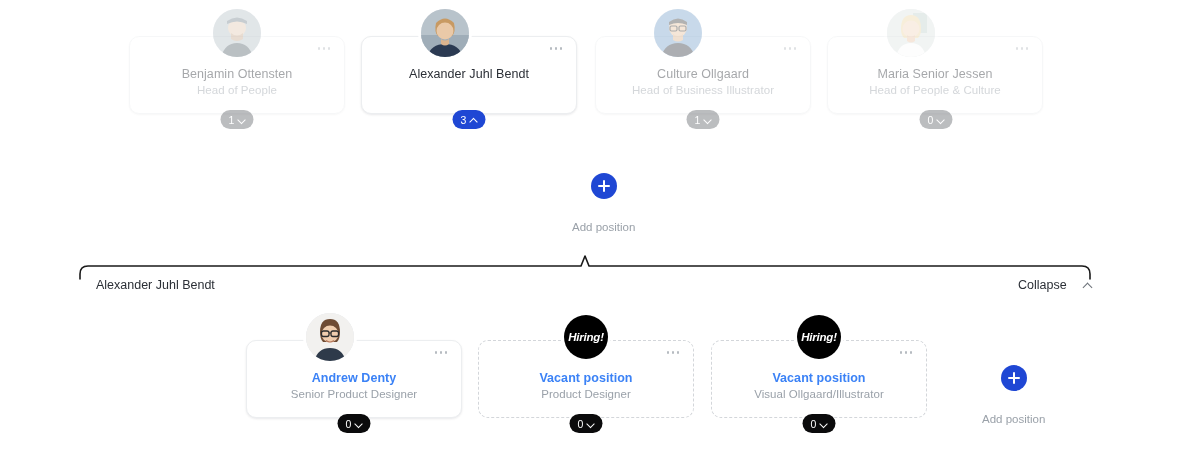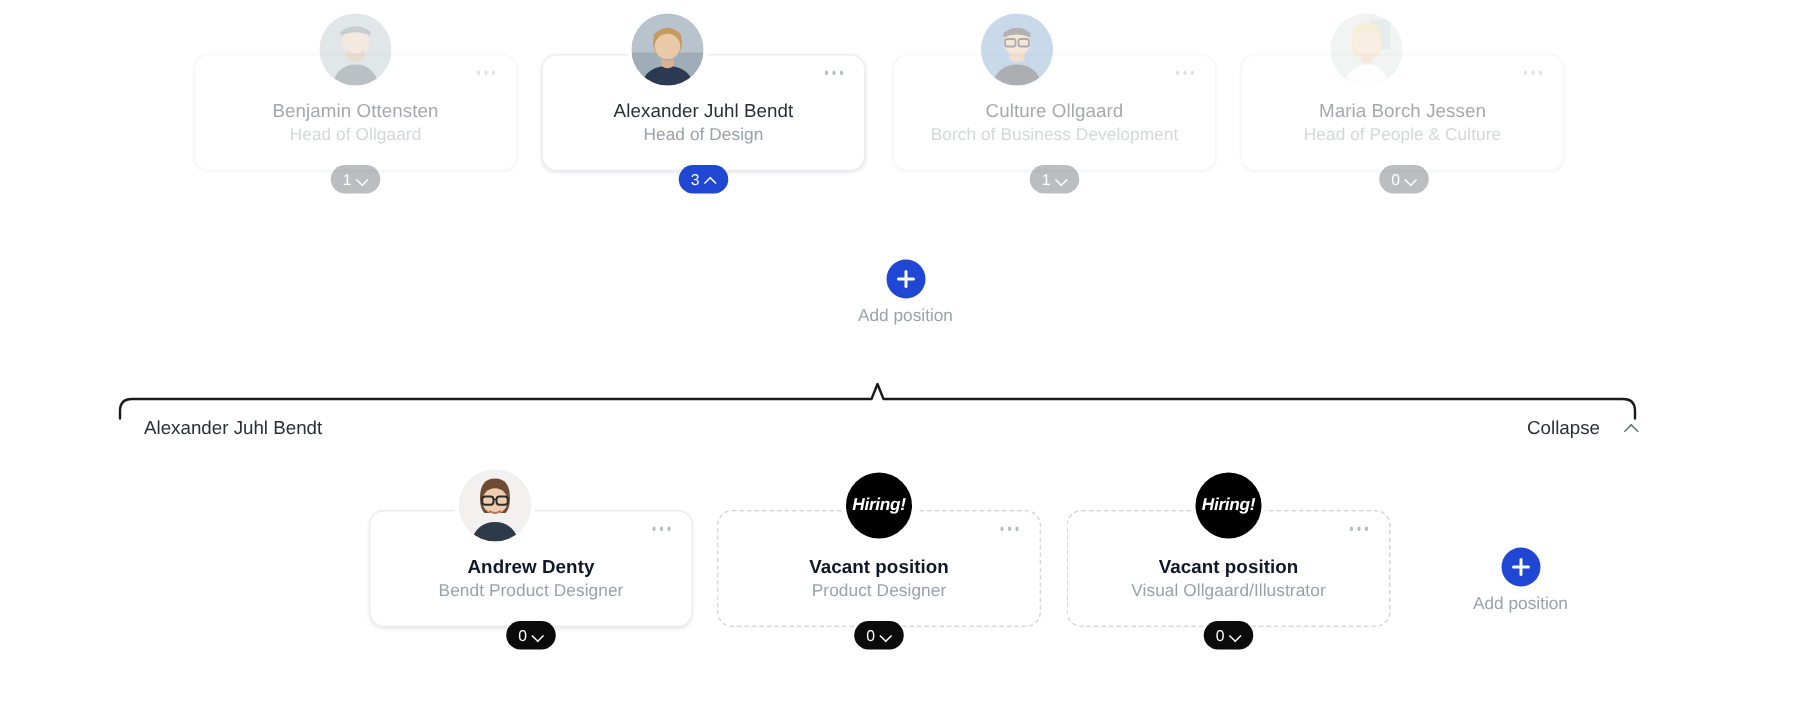--- a/index.html
+++ b/index.html
@@ -72,21 +72,21 @@
 
   .card-name {
     position: absolute;
     left: 0;
     right: 0;
     text-align: center;
     font-size: 12.5px;
     color: #2b2f36;
     letter-spacing: 0.05px;
   }
-  .card-name.bold { font-weight: 700; color: #0f172a; }
+  .card-name.bold { font-weight: 700; color: #3b82f6; }
 
   .card-title {
     position: absolute;
     left: 0;
     right: 0;
     text-align: center;
     font-size: 11.5px;
     color: #9aa1a9;
     letter-spacing: 0.05px;
   }
@@ -169,21 +169,21 @@
     background: #ffffff;
     border-radius: 1px;
   }
   .add-circle::before {
     left: 7px; top: 12px; width: 12px; height: 1.8px;
   }
   .add-circle::after {
     left: 12.1px; top: 7px; width: 1.8px; height: 12px;
   }
   .add-label {
-    margin-top: 6px;
+    margin-top: 22px;
     font-size: 11.5px;
     color: #9aa1a9;
     white-space: nowrap;
   }
 
   
   .bracket {
     position: absolute;
     pointer-events: none;
   }
@@ -219,21 +219,21 @@
 
 <div class="org-canvas">
 
   <div class="card dimmed" style="left:129px; top:36px; width:216px; height:78px;">
     <div class="dots-menu" style="right:14px; top:10px;">
         <i></i>
         <i></i>
         <i></i>
       </div>
     <div class="card-name" style="top:30px;">Benjamin Ottensten</div>
-    <div class="card-title" style="top:47px;">Head of Ollgaard</div>
+    <div class="card-title" style="top:47px;">Head of People</div>
   </div>
   <div class="card-avatar dimmed" style="left:237px; top:9px; width:48px; height:48px; opacity:.42;">
     <svg width="48" height="48" viewBox="0 0 48 48">
       <rect width="48" height="48" fill="#b9c4ca"></rect>
       <circle cx="24" cy="19" r="9" fill="#e3cdb6"></circle>
       <path d="M14 12 q10 -7 20 0 l0 3 q-10 -5 -20 0 z" fill="#7b8a93"></path>
       <path d="M8 48 q4 -14 16 -14 t16 14 z" fill="#5c6a72"></path>
       <path d="M18 24 q6 5 12 0 l0 6 q-6 4 -12 0 z" fill="#c9ad93"></path>
     </svg>
   </div>
@@ -242,21 +242,20 @@
     <span class="chev"></span>
   </div>
 
   <div class="card" style="left:361px; top:36px; width:216px; height:78px;">
     <div class="dots-menu" style="right:14px; top:10px;">
         <i></i>
         <i></i>
         <i></i>
       </div>
     <div class="card-name" style="top:30px;">Alexander Juhl Bendt</div>
-    <div class="card-title" style="top:47px;">Head of Design</div>
   </div>
   <div class="card-avatar" style="left:445px; top:9px; width:48px; height:48px;">
     <svg width="48" height="48" viewBox="0 0 48 48">
       <rect width="48" height="48" fill="#b8c3cb"></rect>
       <rect y="26" width="48" height="22" fill="#9fadb8"></rect>
       <path d="M15 14 q9 -9 18 0 q2 9 -2 13 l-14 0 q-4 -4 -2 -13 z" fill="#c89a63"></path>
       <circle cx="24" cy="22" r="8.5" fill="#eac9a8"></circle>
       <path d="M6 48 q4 -13 18 -13 t18 13 z" fill="#2b3a52"></path>
       <path d="M20 30 q4 3 8 0 l0 5 q-4 3 -8 0 z" fill="#dbb48f"></path>
     </svg>
@@ -266,21 +265,21 @@
     <span class="chev up"></span>
   </div>
 
   <div class="card dimmed" style="left:595px; top:36px; width:216px; height:78px;">
     <div class="dots-menu" style="right:14px; top:10px;">
         <i></i>
         <i></i>
         <i></i>
       </div>
     <div class="card-name" style="top:30px;">Culture Ollgaard</div>
-    <div class="card-title" style="top:47px;">Borch of Business Development</div>
+    <div class="card-title" style="top:47px;">Head of Business Illustrator</div>
   </div>
   <div class="card-avatar" style="left:678px; top:9px; width:48px; height:48px; opacity:.42;">
     <svg width="48" height="48" viewBox="0 0 48 48">
       <rect width="48" height="48" fill="#7ea7cf"></rect>
       <circle cx="24" cy="19" r="9" fill="#e8c6a4"></circle>
       <path d="M15 13 q9 -7 18 0 l0 3 q-9 -4 -18 0 z" fill="#4a4a4a"></path>
       <rect x="16" y="17" width="7" height="5" rx="1.5" fill="none" stroke="#3b3b3b" stroke-width="1.2"></rect>
       <rect x="25" y="17" width="7" height="5" rx="1.5" fill="none" stroke="#3b3b3b" stroke-width="1.2"></rect>
       <path d="M7 48 q4 -14 17 -14 t17 14 z" fill="#3b4149"></path>
       <path d="M19 25 q5 4 10 0 l0 6 q-5 3 -10 0 z" fill="#dcb692"></path>
@@ -290,21 +289,21 @@
     <span>1</span>
     <span class="chev"></span>
   </div>
 
   <div class="card dimmed" style="left:827px; top:36px; width:216px; height:78px;">
     <div class="dots-menu" style="right:14px; top:10px;">
         <i></i>
         <i></i>
         <i></i>
       </div>
-    <div class="card-name" style="top:30px;">Maria Borch Jessen</div>
+    <div class="card-name" style="top:30px;">Maria Senior Jessen</div>
     <div class="card-title" style="top:47px;">Head of People &amp; Culture</div>
   </div>
   <div class="card-avatar" style="left:911px; top:9px; width:48px; height:48px; opacity:.42;">
     <svg width="48" height="48" viewBox="0 0 48 48">
       <rect width="48" height="48" fill="#dfe6e4"></rect>
       <rect x="26" y="4" width="14" height="20" fill="#c3d2cf"></rect>
       <path d="M14 20 q0 -14 10 -14 t10 14 q0 6 -3 9 l-14 0 q-3 -3 -3 -9 z" fill="#edd9a8"></path>
       <circle cx="24" cy="20" r="8.5" fill="#f3d9c0"></circle>
       <path d="M9 48 q3 -14 15 -14 t15 14 z" fill="#fbfbfb"></path>
       <path d="M20 26 q4 3 8 0 l0 6 q-4 3 -8 0 z" fill="#ecc7ab"></path>
@@ -331,21 +330,21 @@
     <span class="collapse-chev"></span>
   </div>
 
   <div class="card" style="left:246px; top:340px; width:216px; height:78px;">
     <div class="dots-menu" style="right:14px; top:10px;">
         <i></i>
         <i></i>
         <i></i>
       </div>
     <div class="card-name bold" style="top:30px;">Andrew Denty</div>
-    <div class="card-title" style="top:47px;">Bendt Product Designer</div>
+    <div class="card-title" style="top:47px;">Senior Product Designer</div>
   </div>
   <div class="card-avatar" style="left:330px; top:313px; width:48px; height:48px;">
     <svg width="48" height="48" viewBox="0 0 48 48">
       <rect width="48" height="48" fill="#f2f1ef"></rect>
       <path d="M14 19 q0 -13 10 -13 t10 13 q0 7 -3 10 l-14 0 q-3 -3 -3 -10 z" fill="#6e4b33"></path>
       <circle cx="24" cy="21" r="8.5" fill="#f0cdae"></circle>
       <rect x="15.5" y="18" width="7.5" height="5.5" rx="2" fill="none" stroke="#2c2c2c" stroke-width="1.3"></rect>
       <rect x="25" y="18" width="7.5" height="5.5" rx="2" fill="none" stroke="#2c2c2c" stroke-width="1.3"></rect>
       <line x1="23" y1="20" x2="25" y2="20" stroke="#2c2c2c" stroke-width="1.1"></line>
       <path d="M20 27.5 q4 3 8 0" fill="none" stroke="#b5785c" stroke-width="1.2"></path>

